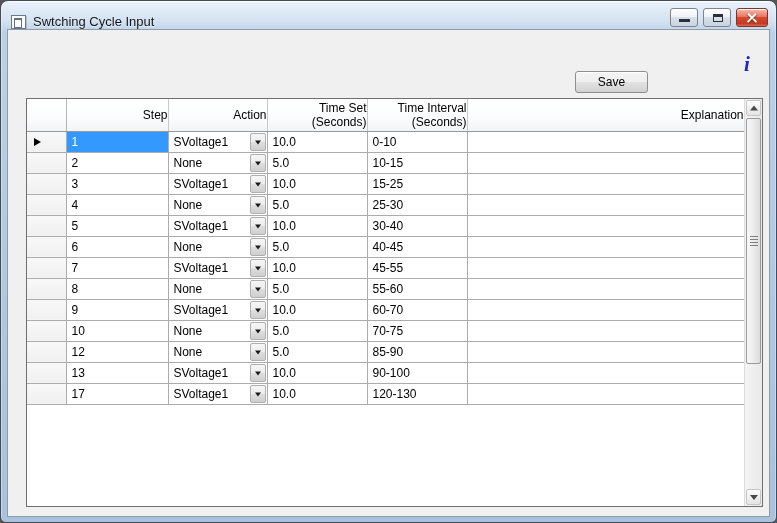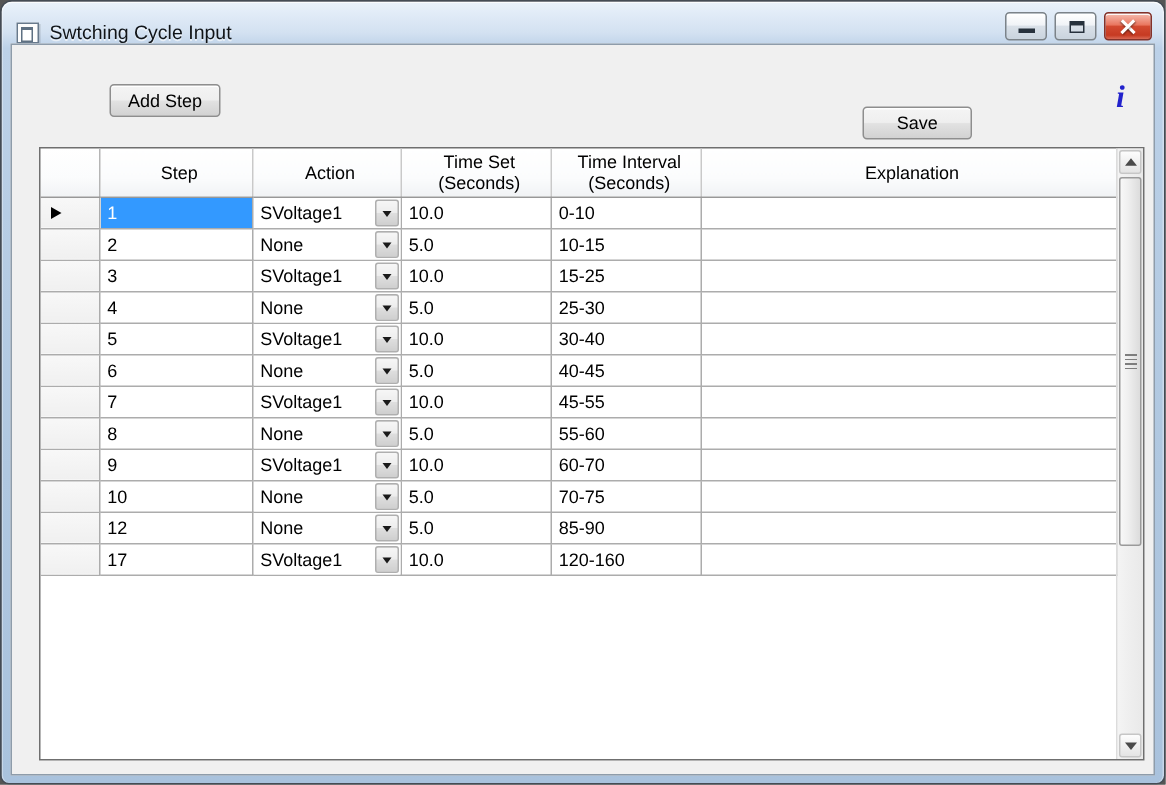--- a/index.html
+++ b/index.html
@@ -63,21 +63,21 @@
   
   .grid{
     position:absolute;left:18px;top:68px;width:737px;height:409px;
     border:1px solid #6F6F6F;background:#fff;
   }
   table.dg{border-collapse:collapse;table-layout:fixed;width:717px;}
   .dg col.c0{width:39px;}  .dg col.c1{width:102px;} .dg col.c2{width:99px;}
   .dg col.c3{width:100px;} .dg col.c4{width:100px;} .dg col.c5{width:277px;}
   .dg th{
     height:32px;padding:0 0 0 5px;font-size:12px;font-weight:normal;color:#000;
-    text-align:center;vertical-align:middle;
+    text-align:right;vertical-align:middle;
     background:linear-gradient(180deg,#FFFFFF 0%,#FBFCFD 60%,#F1F3F5 100%);
     border-right:1px solid #C9C9C9;border-bottom:1px solid #989898;
     white-space:nowrap;overflow:hidden;
   }
   .dg th.corner{border-right:1px solid #B5B5B5;}
   .dg td{
     height:21px;padding:0 0 0 5px;font-size:12px;color:#000;
     background:#fff;border-right:1px solid #ACACAC;border-bottom:1px solid #ACACAC;
     white-space:nowrap;overflow:hidden;vertical-align:middle;
   }
@@ -148,21 +148,20 @@
         <div class="wbtn">
             <span class="glyph-max"></span>
           </div>
         <div class="wbtn close">
             <span class="glyph-close"></span>
           </div>
       </div>
     </div>
 
     <div class="client">
-      <button class="btn btn-addstep">Add Step</button>
       <button class="btn btn-save">Save</button>
       <div class="info-icon">i</div>
 
       <div class="grid">
         <table class="dg">
           <colgroup>
             <col class="c0">
               <col class="c1">
               <col class="c2">
               <col class="c3">
@@ -335,29 +334,42 @@
       <span class="combo-btn">
                     <span class="combo-arrow"></span>
                   </span>
     </td>
     <td>5.0</td>
     <td>85-90</td>
     <td></td>
   </tr>
               <tr>
     <td class="rowhdr"></td>
+    <td>13</td>
+    <td class="c-action">
+      <span>SVoltage1</span>
+      <span class="combo-btn">
+                    <span class="combo-arrow"></span>
+                  </span>
+    </td>
+    <td>10.0</td>
+    <td>90-100</td>
+    <td></td>
+  </tr>
+              <tr>
+    <td class="rowhdr"></td>
     <td>17</td>
     <td class="c-action">
       <span>SVoltage1</span>
       <span class="combo-btn">
                     <span class="combo-arrow"></span>
                   </span>
     </td>
     <td>10.0</td>
-    <td>120-160</td>
+    <td>120-130</td>
     <td></td>
   </tr>
             </tbody>
         </table>
 
         <div class="vscroll">
           <div class="sb-btn sb-up">
               <span class="tri-up"></span>
             </div>
           <div class="sb-thumb">

